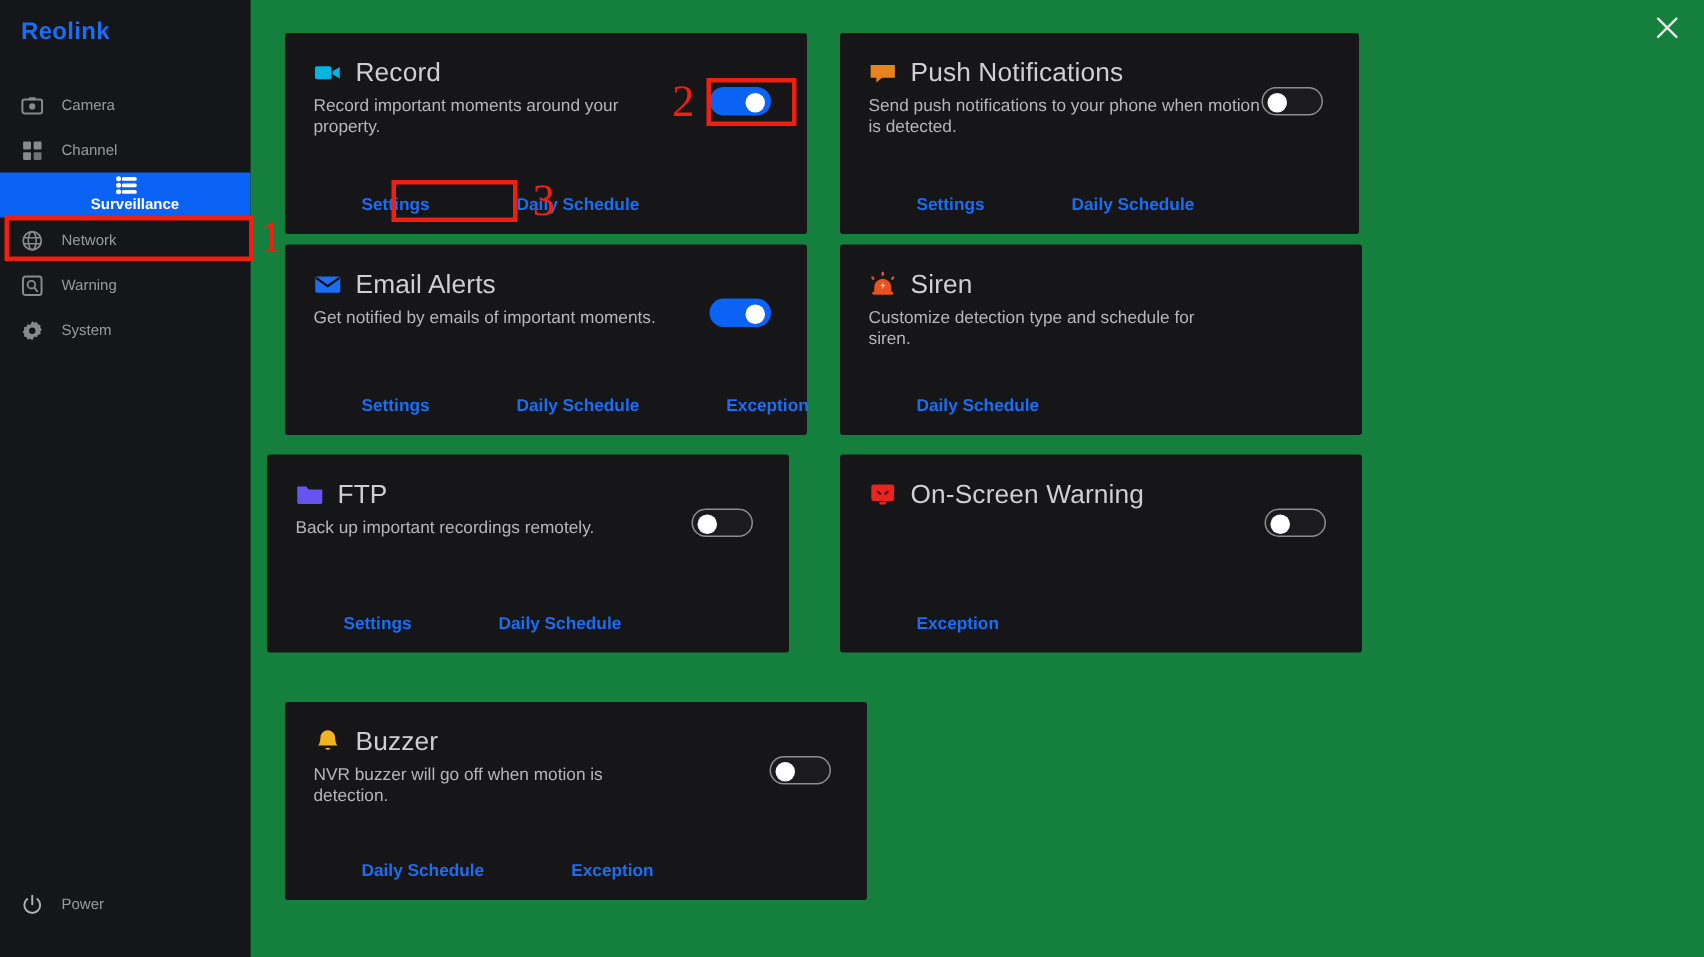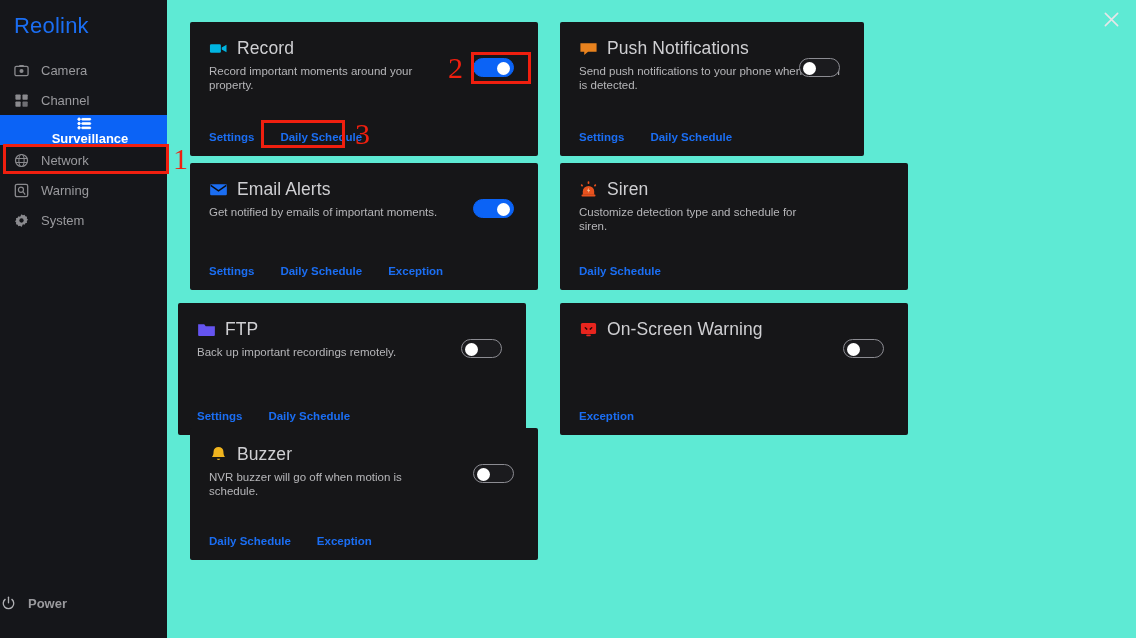--- a/index.html
+++ b/index.html
@@ -11,48 +11,48 @@
   }
   .app{position:relative;width:1136px;height:638px;}
 
   
   .sidebar{
     position:absolute;left:0;top:0;width:167px;height:638px;
     background:#15161a;
   }
   .brand{
     position:absolute;left:14px;top:13px;
-    font-size:22px;font-weight:normal;color:#1b6ef3;letter-spacing:.2px;
+    font-size:16px;font-weight:bold;color:#1b6ef3;letter-spacing:.2px;
   }
   .navlist{position:absolute;left:0;top:55px;width:167px;}
   .navitem{
     position:relative;display:flex;align-items:center;
     height:30px;margin-bottom:0;padding-left:13px;box-sizing:border-box;
   }
   .navitem + .navitem{margin-top:0;}
   .navitem{margin-bottom:0;}
   .navitem .ico{
     width:16px;height:16px;flex:0 0 16px;margin-right:12px;
     display:flex;align-items:center;justify-content:center;
   }
   .navitem .ico svg{display:block;}
-  .navlabel{font-size:13px;color:#9a9a9e;white-space:nowrap;}
+  .navlabel{font-size:10px;color:#9a9a9e;white-space:nowrap;}
   .navitem.active{background:#0b63f6;flex-direction:column;}
   .navitem.active .navlabel{color:#ffffff;font-weight:bold;}
   .navitem.active .ico svg *{fill:#ffffff;stroke:#ffffff;}
 
   .power{
     position:absolute;left:0;bottom:23px;width:167px;height:24px;
-    display:flex;align-items:center;box-sizing:border-box;font-weight:bold;
+    display:flex;align-items:center;padding-left:13px;box-sizing:border-box;
   }
   .power .ico{width:16px;height:16px;margin-right:12px;display:flex;align-items:center;justify-content:center;}
   .power .navlabel{color:#9a9a9e;}
 
   
-  .main{position:absolute;left:167px;top:0;width:969px;height:638px;background:#5eead4;}
+  .main{position:absolute;left:167px;top:0;width:969px;height:638px;background:#15803d;}
 
   .closebtn{
     position:absolute;right:14px;top:10px;width:22px;height:22px;
     display:flex;align-items:center;justify-content:center;
   }
 
   .card{
     position:absolute;background:#161618;border-radius:2px;
     box-sizing:border-box;
   }
@@ -61,20 +61,21 @@
   .card .c-title{font-size:17.5px;color:#cfcfd2;letter-spacing:.1px;white-space:nowrap;}
   .card .c-desc{
     position:absolute;left:19px;top:42px;width:235px;
     font-size:11.5px;line-height:14px;color:#b6b6b9;
   }
   .card.wide .c-desc{width:262px;}
   .card .c-links{position:absolute;left:19px;bottom:13px;display:flex;gap:0;}
   .card .c-link{
     font-size:11.5px;font-weight:bold;color:#1b6ef3;white-space:nowrap;
     margin-right:26px;
+    margin-left:32px;
   }
   .card .c-link:last-child{margin-right:0;}
 
   
   .toggle{position:absolute;width:41px;height:19px;border-radius:10px;box-sizing:border-box;}
   .toggle .knob{position:absolute;top:3px;width:13px;height:13px;border-radius:50%;background:#ffffff;}
   .toggle.on{background:#0b63f6;border:1px solid #0b63f6;}
   .toggle.on .knob{right:3px;}
   .toggle.off{background:#1b1b1e;border:1px solid #8c8c92;}
   .toggle.off .knob{left:3px;}
@@ -199,21 +200,21 @@
       <div class="c-desc">Record important moments around your property.</div>
       <div class="toggle on" style="right:24px;top:36px;">
         <span class="knob"></span>
       </div>
       <div class="c-links">
         <span class="c-link">Settings</span>
         <span class="c-link">Daily Schedule</span>
       </div>
     </div>
 
-    <div class="card wide" style="left:393px;top:22px;width:304px;height:134px;padding-left:19px;">
+    <div class="card wide" style="left:393px;top:22px;width:346px;height:134px;padding-left:19px;">
       <div class="c-head">
         <span class="c-icon">
           <svg width="19" height="19" viewBox="0 0 20 20">
               <path d="M1.5 4.5h17v9h-9l-4 3.3V13.5h-4z" fill="#e8821e"></path>
             </svg>
         </span>
         <span class="c-title">Push Notifications</span>
       </div>
       <div class="c-desc">Send push notifications to your phone when motion is detected.</div>
       <div class="toggle off" style="right:24px;top:36px;">
@@ -297,31 +298,31 @@
         <span class="c-title">On-Screen Warning</span>
       </div>
       <div class="toggle off" style="right:24px;top:36px;">
         <span class="knob"></span>
       </div>
       <div class="c-links">
         <span class="c-link">Exception</span>
       </div>
     </div>
 
-    <div class="card" style="left:23px;top:428px;width:348px;height:132px;">
+    <div class="card" style="left:23px;top:468px;width:388px;height:132px;">
       <div class="c-head">
         <span class="c-icon">
           <svg width="19" height="19" viewBox="0 0 20 20">
               <path d="M10 2a5.2 5.2 0 0 0-5.2 5.2c0 4-1.6 5.4-1.6 5.4h13.6s-1.6-1.4-1.6-5.4A5.2 5.2 0 0 0 10 2z" fill="#f0b41e"></path>
               <path d="M8.2 14.4a1.9 1.9 0 0 0 3.6 0z" fill="#f0b41e"></path>
             </svg>
         </span>
         <span class="c-title">Buzzer</span>
       </div>
-      <div class="c-desc">NVR buzzer will go off when motion is schedule.</div>
+      <div class="c-desc">NVR buzzer will go off when motion is detection.</div>
       <div class="toggle off" style="right:24px;top:36px;">
         <span class="knob"></span>
       </div>
       <div class="c-links">
         <span class="c-link">Daily Schedule</span>
         <span class="c-link">Exception</span>
       </div>
     </div>
 
   </div>

